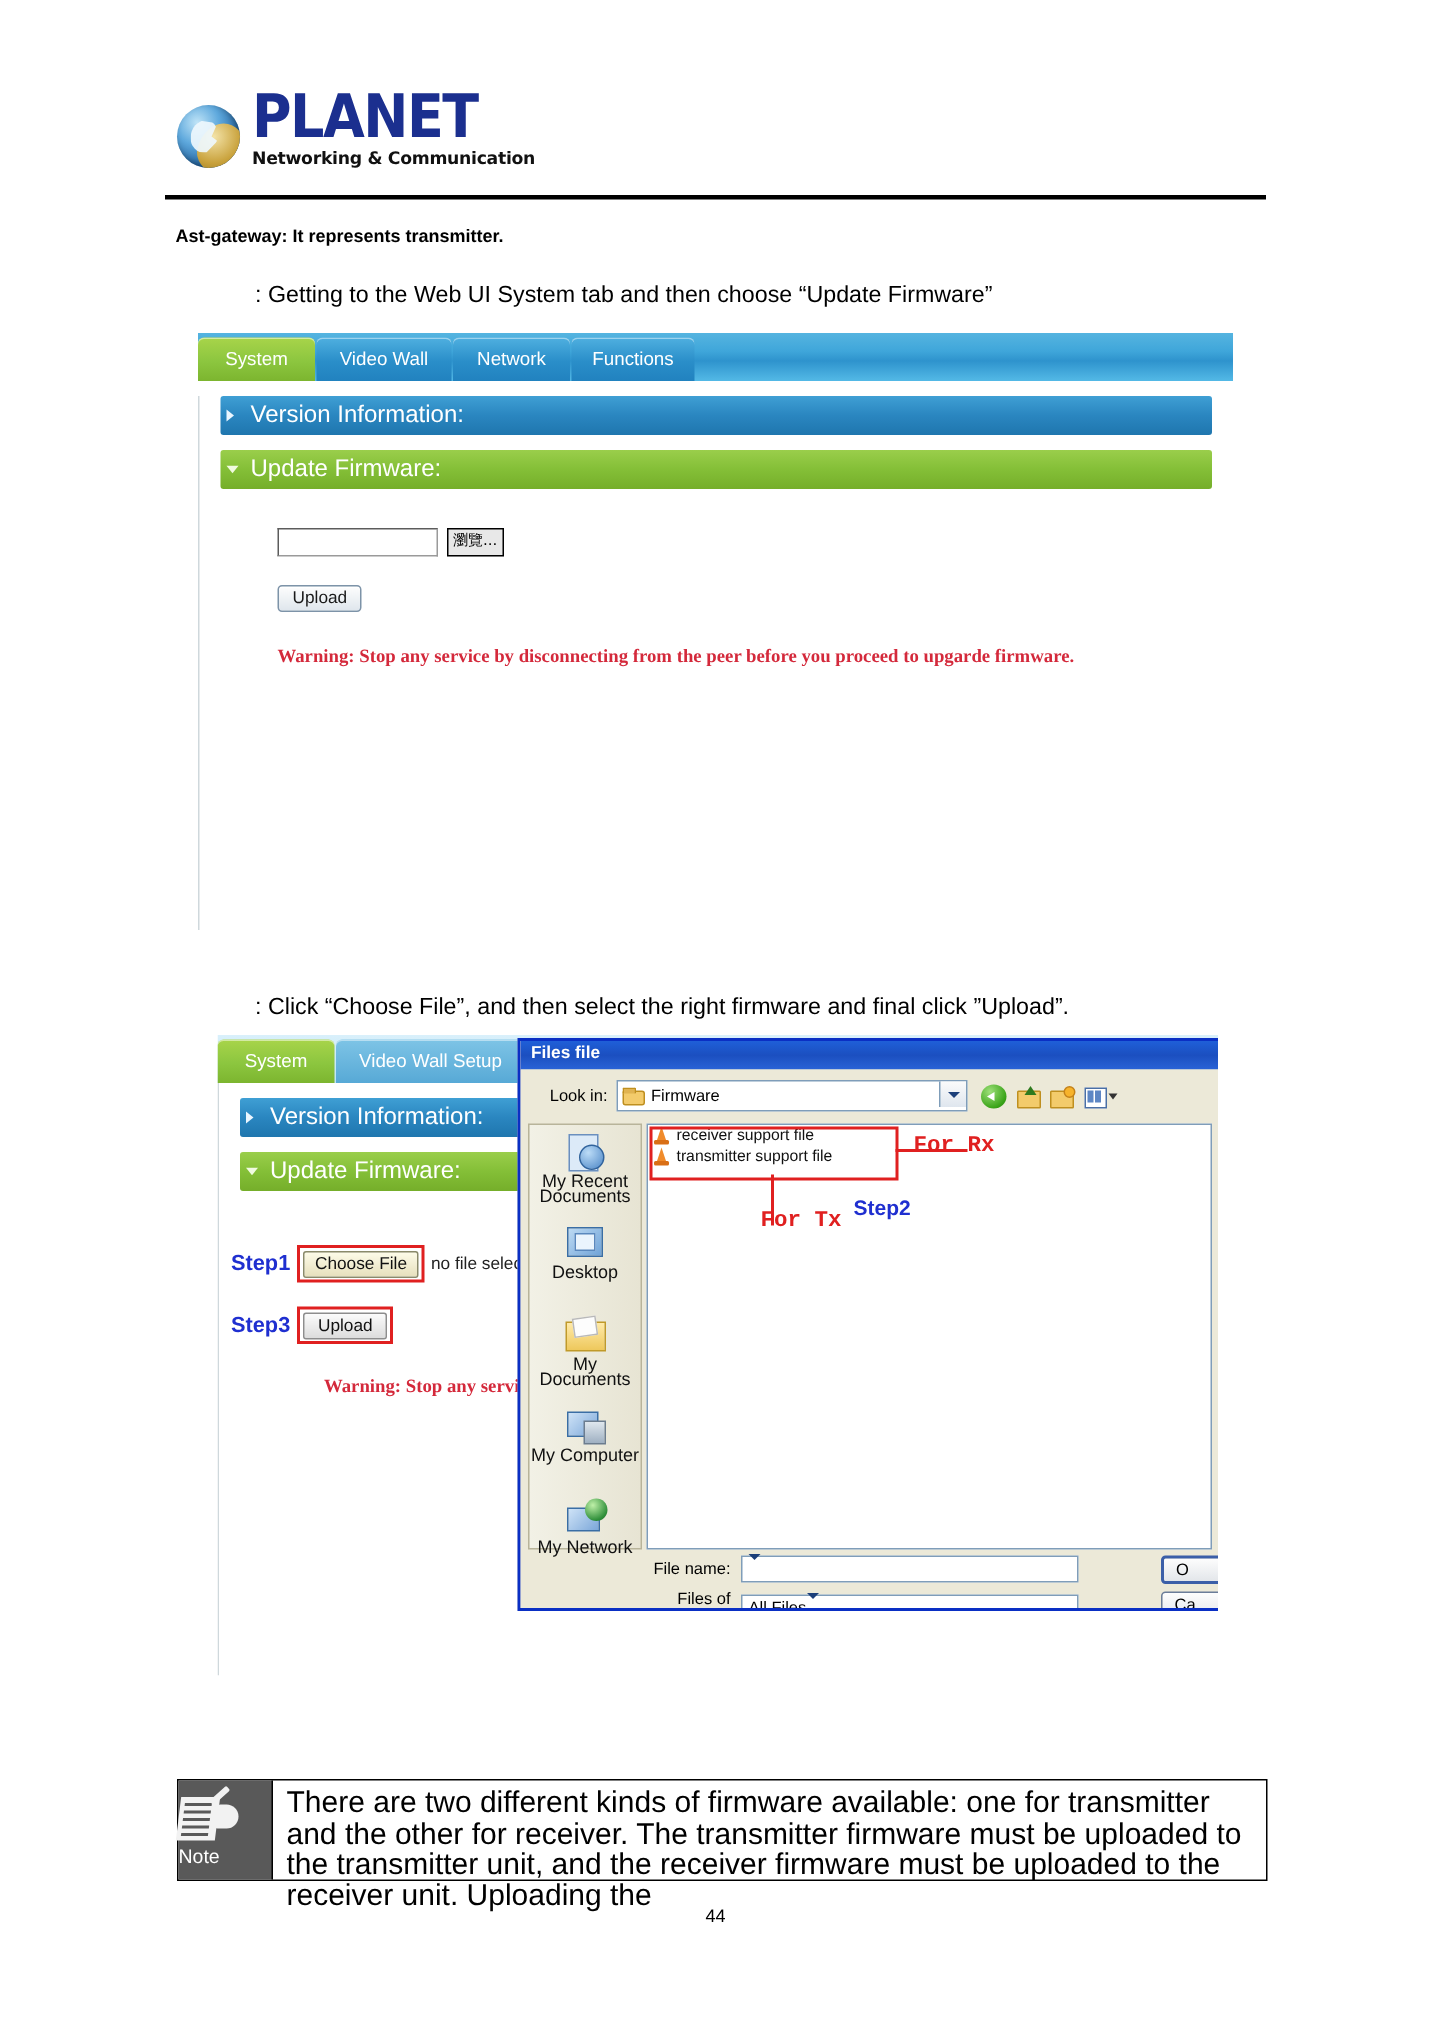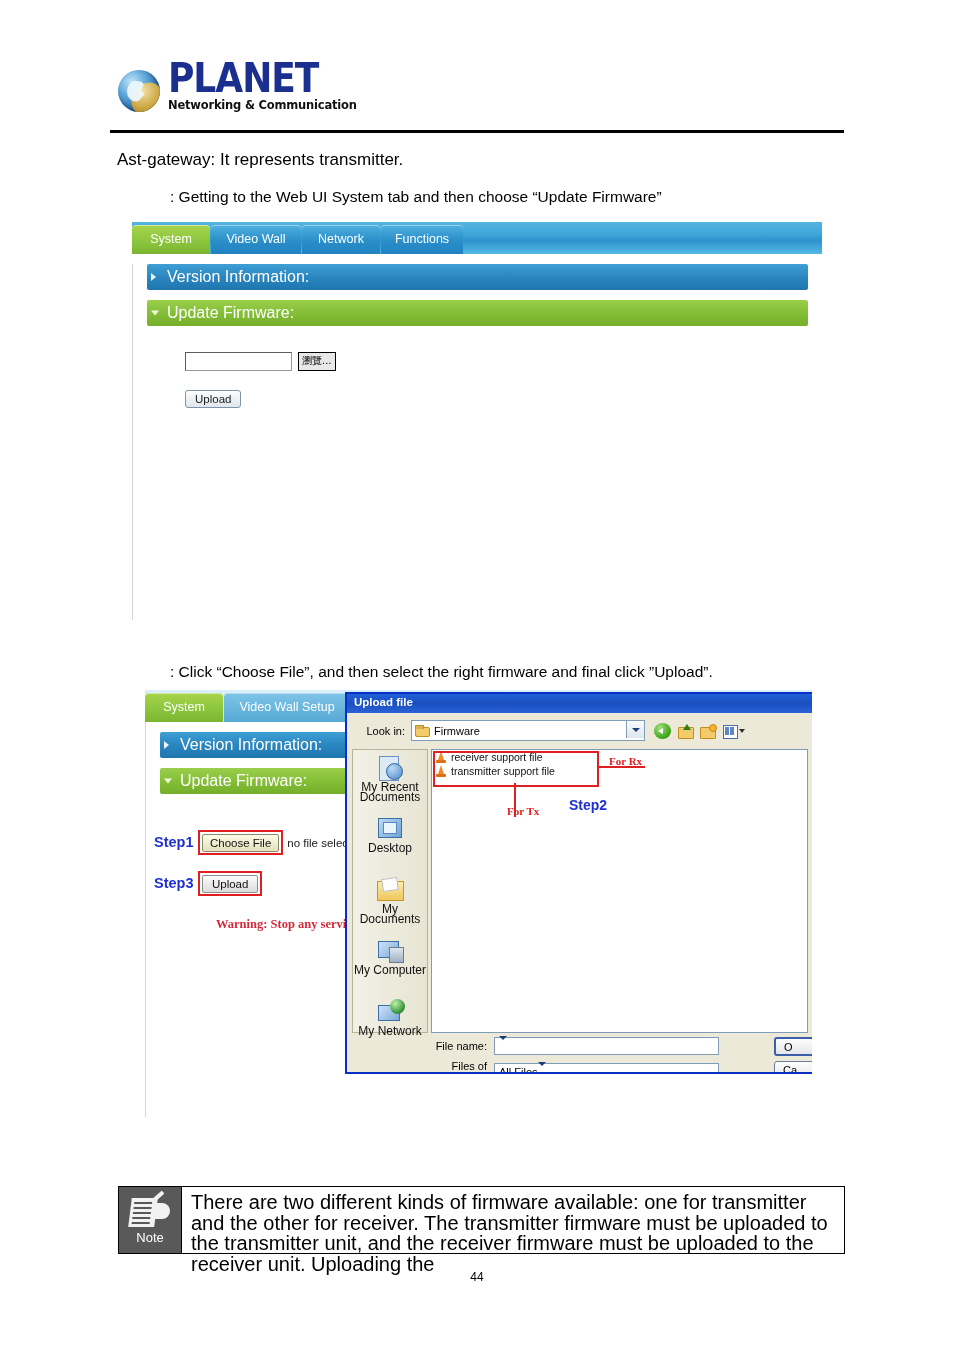--- a/index.html
+++ b/index.html
@@ -26,21 +26,21 @@
     background:#eef7fd;border-radius:60% 40% 45% 55%/55% 45% 55% 45%;z-index:2;
     clip-path:polygon(0 0,100% 12%,78% 52%,100% 66%,60% 100%,0 100%);opacity:.92;}
   .logo-text{margin-left:8px;line-height:1;}
   .logo-name{font-family:"DejaVu Sans",sans-serif;font-weight:bold;font-size:40px;
     letter-spacing:-1px;color:#1b2f8f;font-stretch:condensed;}
   .logo-tag{font-family:"DejaVu Sans",sans-serif;font-weight:bold;font-size:11.5px;
     color:#111;letter-spacing:-.2px;margin-top:2px;}
   .hrule{position:absolute;left:110px;top:130px;width:734px;height:3px;background:#000;}
 
   
-  .lead{position:absolute;left:117px;top:150px;font-size:17px;}
+  .lead{position:absolute;left:117px;top:150px;font-size:12px;font-weight:bold;}
   .step-line{position:absolute;font-size:15.5px;}
   .step1-line{left:170px;top:188px;}
   .step2-line{left:170px;top:663px;}
 
   
   .shot{position:absolute;background:#fff;overflow:hidden;}
   .shot1{left:132px;top:222px;width:690px;height:398px;}
   .shot2{left:145px;top:690px;width:667px;height:427px;}
 
   .tabbar{height:32px;position:relative;
@@ -163,42 +163,42 @@
   .filelist{position:absolute;left:84px;top:36px;right:6px;height:282px;background:#fff;
     border:1px solid #7f9db9;}
   .frow{display:flex;align-items:center;font-size:10.5px;padding:1px 3px;color:#111;}
   .cone{width:12px;height:12px;margin-right:4px;position:relative;flex:none;}
   .cone:before{content:"";position:absolute;left:3px;top:0;width:0;height:0;
     border-bottom:9px solid #f08b2b;border-left:3.5px solid transparent;border-right:3.5px solid transparent;}
   .cone:after{content:"";position:absolute;left:1px;bottom:0;width:10px;height:3px;
     background:#d96f16;border-radius:1px;}
 
   .sel-box{position:absolute;left:86px;top:38px;width:162px;height:32px;border:2px solid #e02020;}
-  .ann{position:absolute;color:#e02020;font-weight:bold;font-size:11px;font-family:Liberation Serif, serif;}
+  .ann{position:absolute;color:#e02020;font-weight:bold;font-size:15px;font-family:Liberation Mono, monospace;}
   .ann-rx{left:262px;top:42px;}
   .ann-tx{left:160px;top:92px;}
   .ann-step2{position:absolute;left:222px;top:84px;color:#1f2fd0;font-weight:bold;font-size:14px;}
   .lead-line{position:absolute;background:#e02020;}
 
   .bottom-rows{position:absolute;left:84px;right:4px;top:324px;}
   .brow{display:flex;align-items:center;margin-bottom:5px;}
   .brow-lbl{width:56px;text-align:right;font-size:11px;margin-right:7px;color:#000;}
   .brow-combo{width:225px;height:18px;background:#fff;border:1px solid #7f9db9;position:relative;
     font-size:11px;display:flex;align-items:center;padding-left:4px;box-sizing:border-box;}
   .dlgbtn{position:absolute;width:64px;height:19px;border:1px solid #6b7d99;border-radius:3px;
     background:linear-gradient(to bottom,#fdfdfd,#e3e6ea);font-size:11px;line-height:17px;
     padding-left:8px;box-sizing:border-box;overflow:hidden;white-space:nowrap;}
   .btn-open{right:-28px;top:0;border:2px solid #3b5fa8;}
   .btn-cancel{right:-28px;top:24px;}
 
   
   .notebox{position:absolute;left:118px;top:1186px;width:727px;height:68px;
     border:1px solid #000;display:flex;box-sizing:border-box;background:#fff;}
   .note-ico{width:62px;background:#595959;display:flex;flex-direction:column;
-    align-items:center;justify-content:center;flex:none;border-right:1px solid #000;}
+    justify-content:center;flex:none;border-right:1px solid #000;}
   .note-glyph{width:40px;height:33px;position:relative;}
   .note-glyph .paper{position:absolute;left:0;top:2px;width:26px;height:29px;background:#f2f2f2;
     transform:skewX(-7deg);}
   .note-glyph .paper:before{content:"";position:absolute;left:3px;top:4px;width:18px;height:2px;
     background:#595959;box-shadow:0 5px 0 #595959,0 10px 0 #595959,0 15px 0 #595959,0 20px 0 #595959;}
   .note-glyph .hand{position:absolute;right:0;top:7px;width:18px;height:16px;background:#f2f2f2;
     border-radius:6px 8px 8px 4px;}
   .note-glyph .pen{position:absolute;right:5px;top:-1px;width:15px;height:4px;background:#f2f2f2;
     transform:rotate(-42deg);border-radius:1px;}
   .note-lbl{color:#fff;font-size:13px;margin-top:1px;font-family:"Liberation Sans",sans-serif;}
@@ -237,20 +237,21 @@
       </div>
       <div class="secbar green">
         <span class="arrow down"></span>
         <span class="lbl">Update Firmware:</span>
       </div>
       <div class="formarea">
         <div>
           <span class="fileinput"></span><span class="browse-btn">瀏覽...</span>
         </div>
         <div class="upload-btn">Upload</div>
+        <div class="warn">Warning: Stop any service by disconnecting from the peer before you proceed to upgarde firmware.</div>
       </div>
     </div>
   </div>
 
   <div class="step-line step2-line">: Click “Choose File”, and then select the right firmware and final click ”Upload”.</div>
 
   <div class="shot shot2">
     <div class="tabbar short">
       <div class="tab green" style="left:0;width:78px;">System</div>
       <div class="tab blue" style="left:79px;width:126px;background:linear-gradient(to bottom,#7ec4e6,#57a9d6);">Video Wall Setup</div>
@@ -273,21 +274,21 @@
         </div>
         <div style="margin-left:8px;margin-top:16px;">
           <span class="steplbl">Step3</span>
           <span class="redbox"><span class="upload-btn2">Upload</span></span>
         </div>
       </div>
       <div class="warn2">Warning: Stop any service b</div>
     </div>
 
     <div class="dlg">
-      <div class="dlg-title">Upload file</div>
+      <div class="dlg-title">Files file</div>
       <div class="dlg-body">
 
         <div class="lookin-row">
           <div class="lookin-lbl">Look in:</div>
           <div class="combo">
             <span class="folder"></span>
             <span>Firmware</span>
             <span class="drop">
                 <span class="caret"></span>
               </span>

